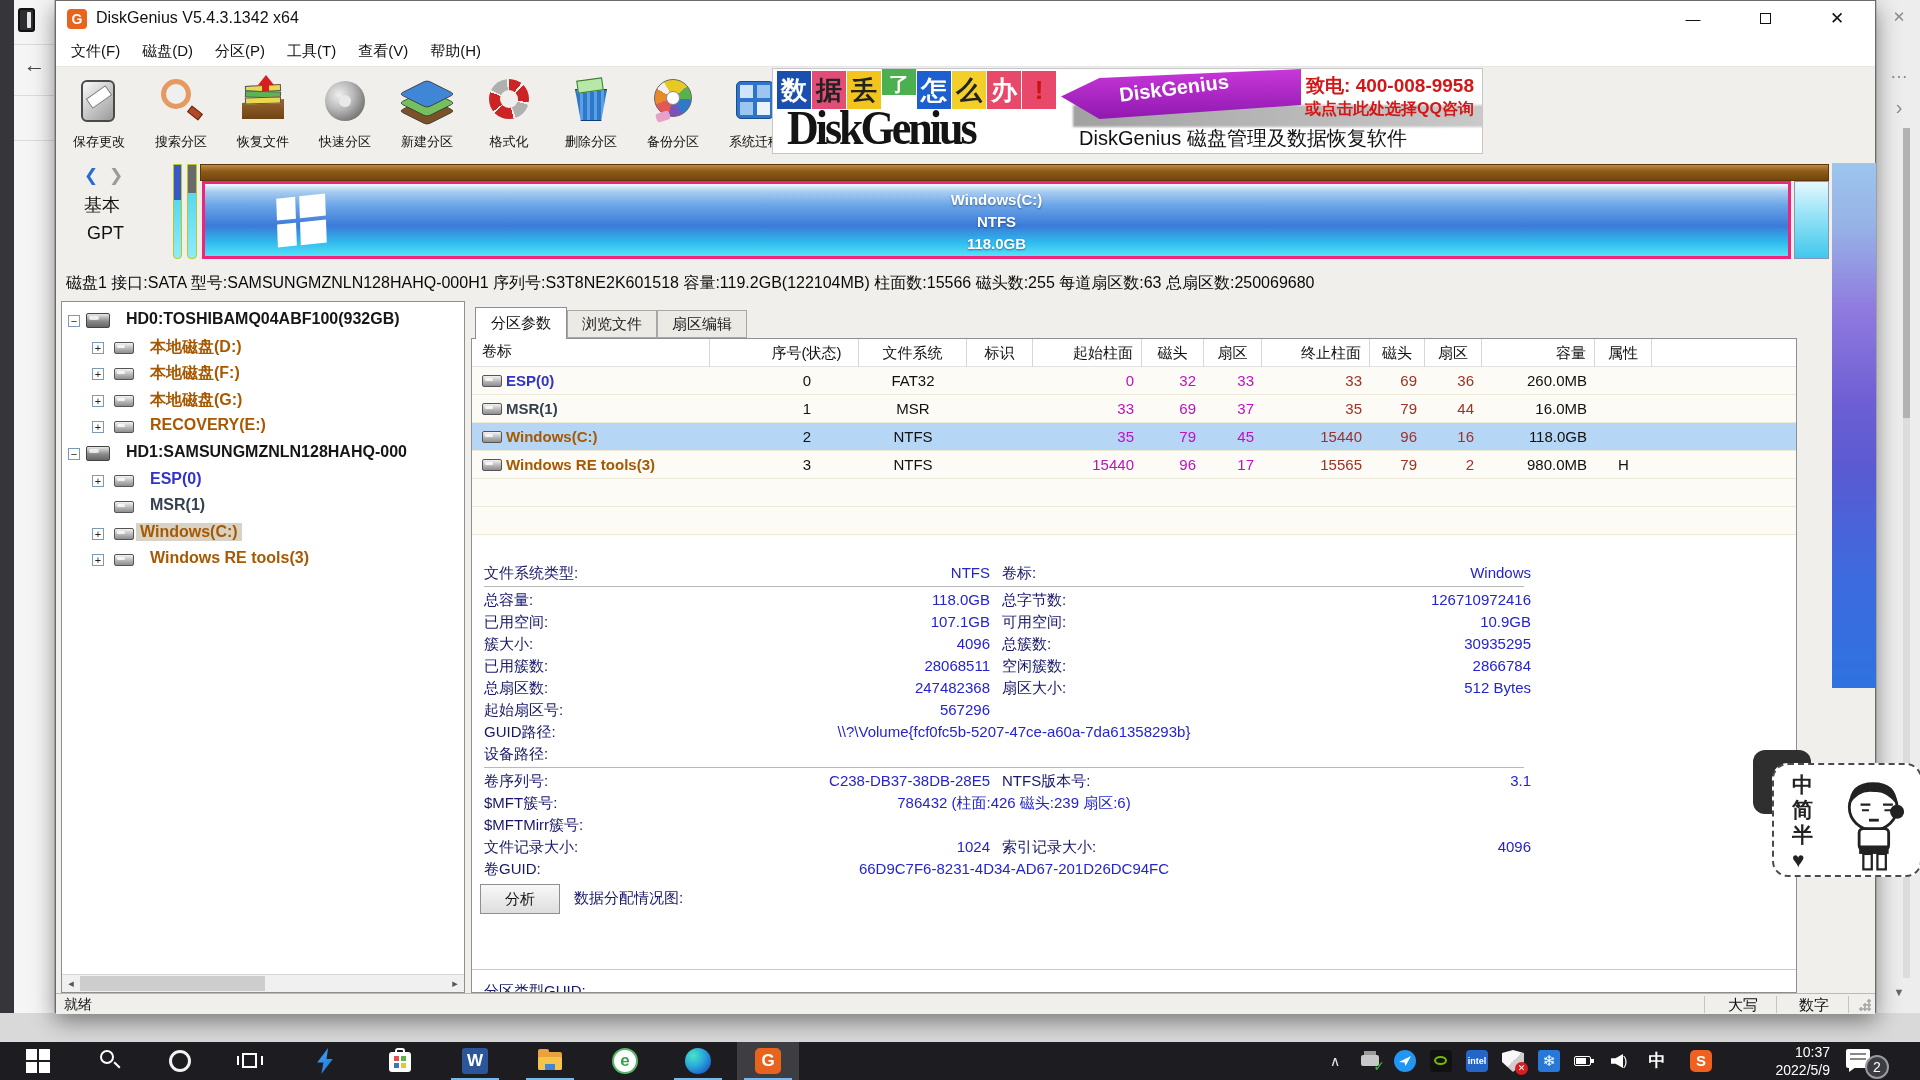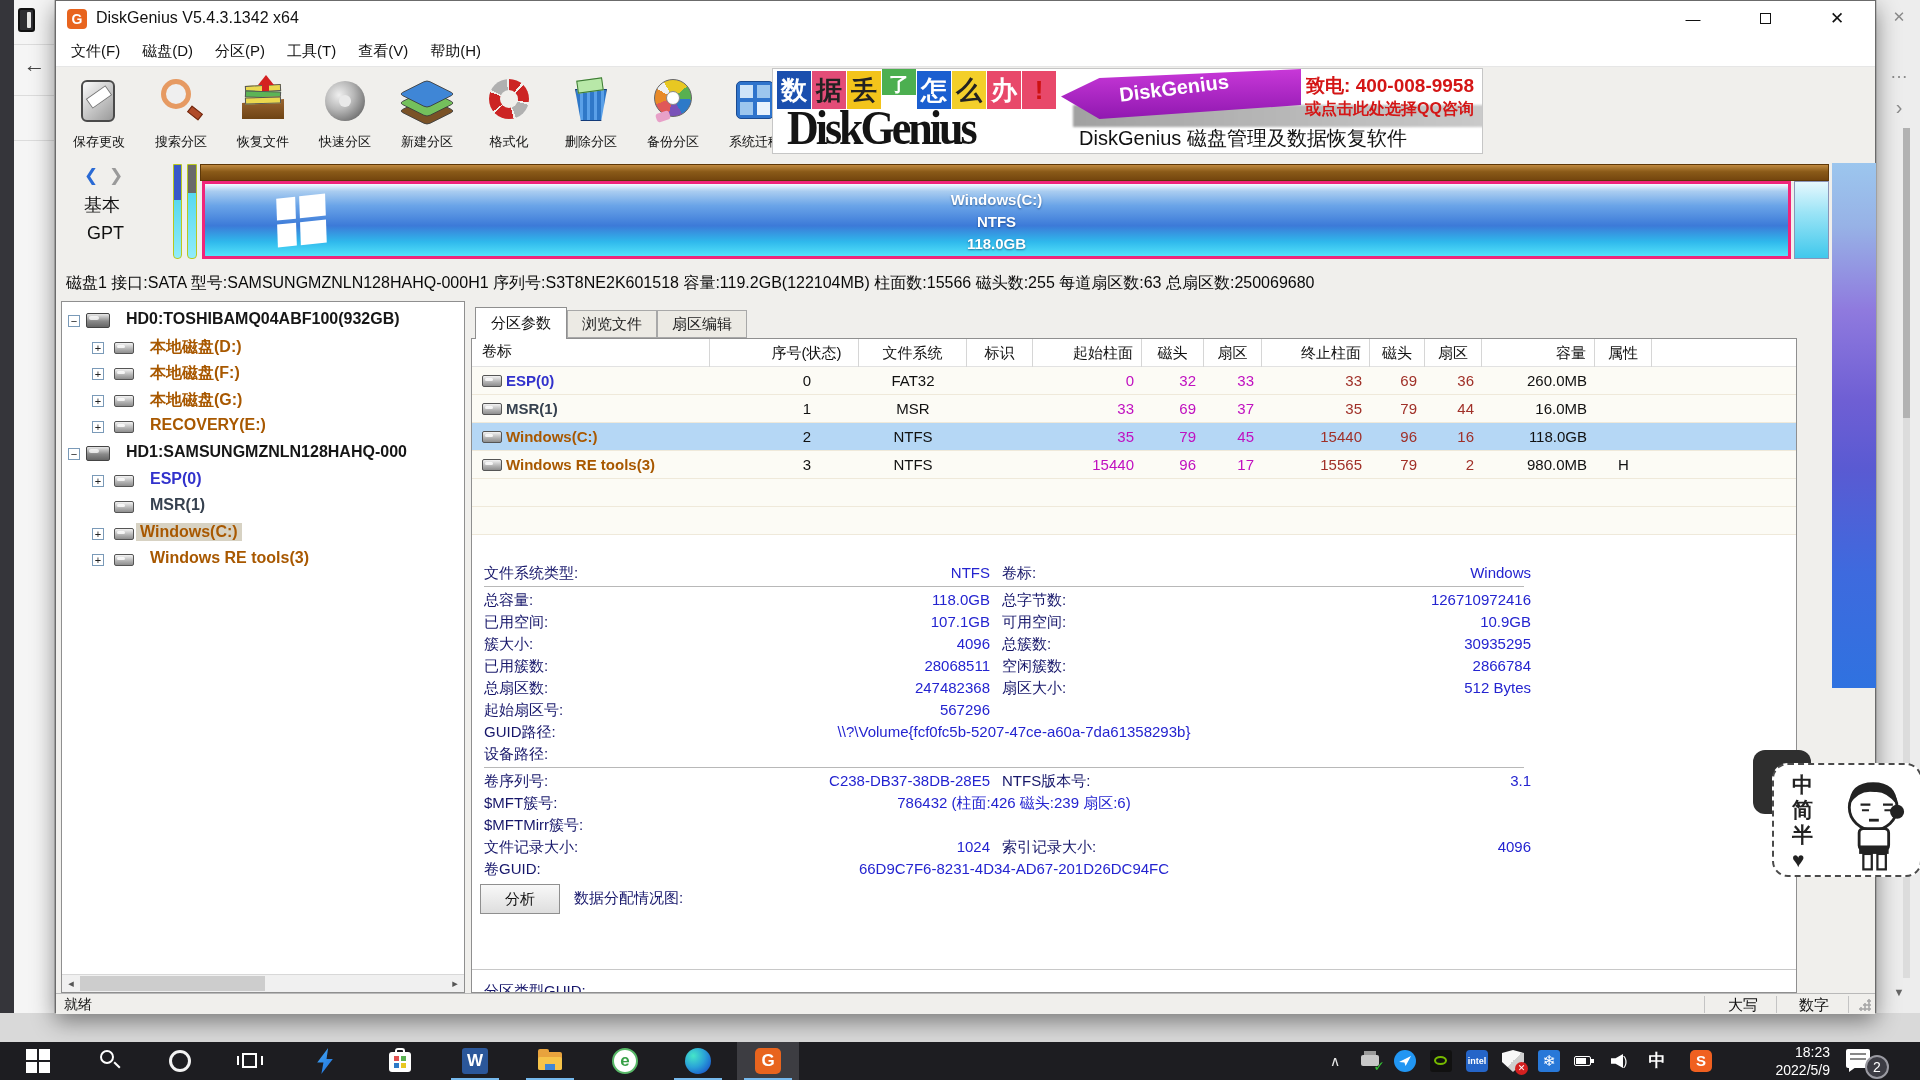--- a/index.html
+++ b/index.html
@@ -760,21 +760,21 @@
           </div>
         </div>
         <div class="tray-item" style="left: 1640px; width: 34px;">
           <div class="tri tri-ime">中</div>
         </div>
         <div class="tray-item" style="left: 1684px; width: 34px;">
           <div class="tri tri-sogou">S</div>
         </div>
       </div>
     <div id="tray-clock">
-      <div>18:23</div>
+      <div>10:37</div>
       <div>2022/5/9</div>
     </div>
     <div id="tray-note">
       <div class="bub"></div>
         <div class="ln" style="top:4px"></div>
         <div class="ln" style="top:9px"></div>
         <div class="tail"></div>
     </div>
     <div id="note-badge">2</div>
   </div>

